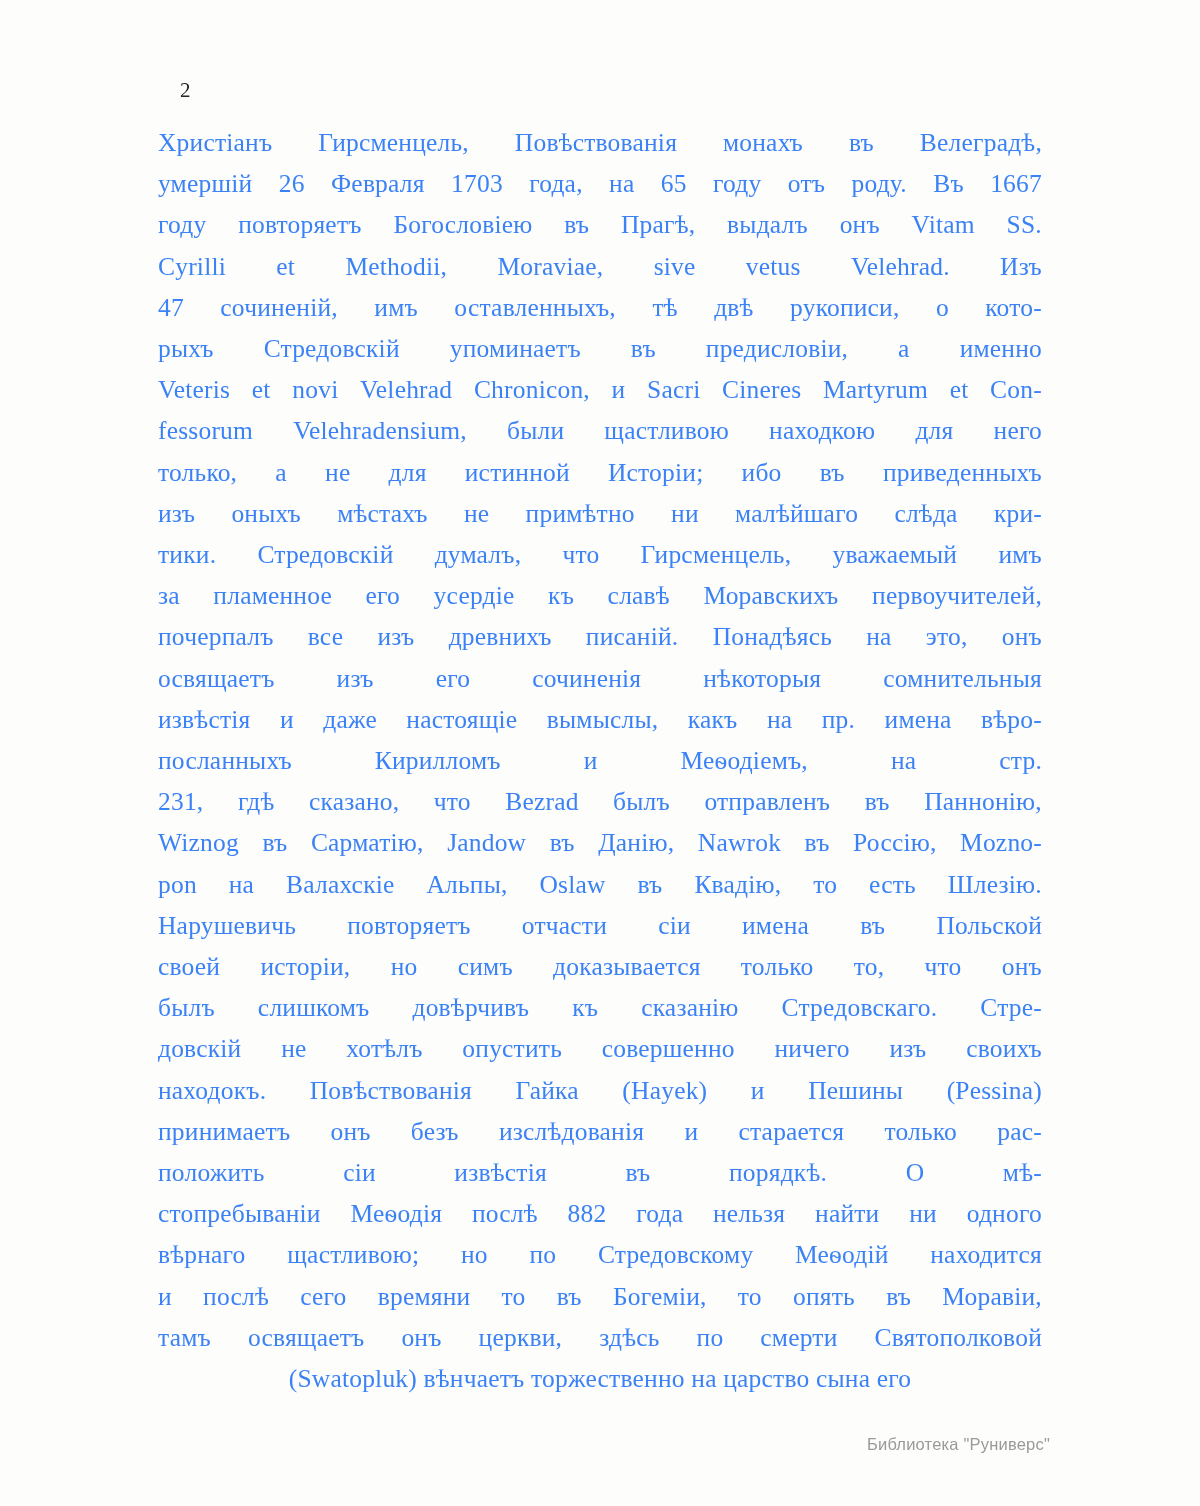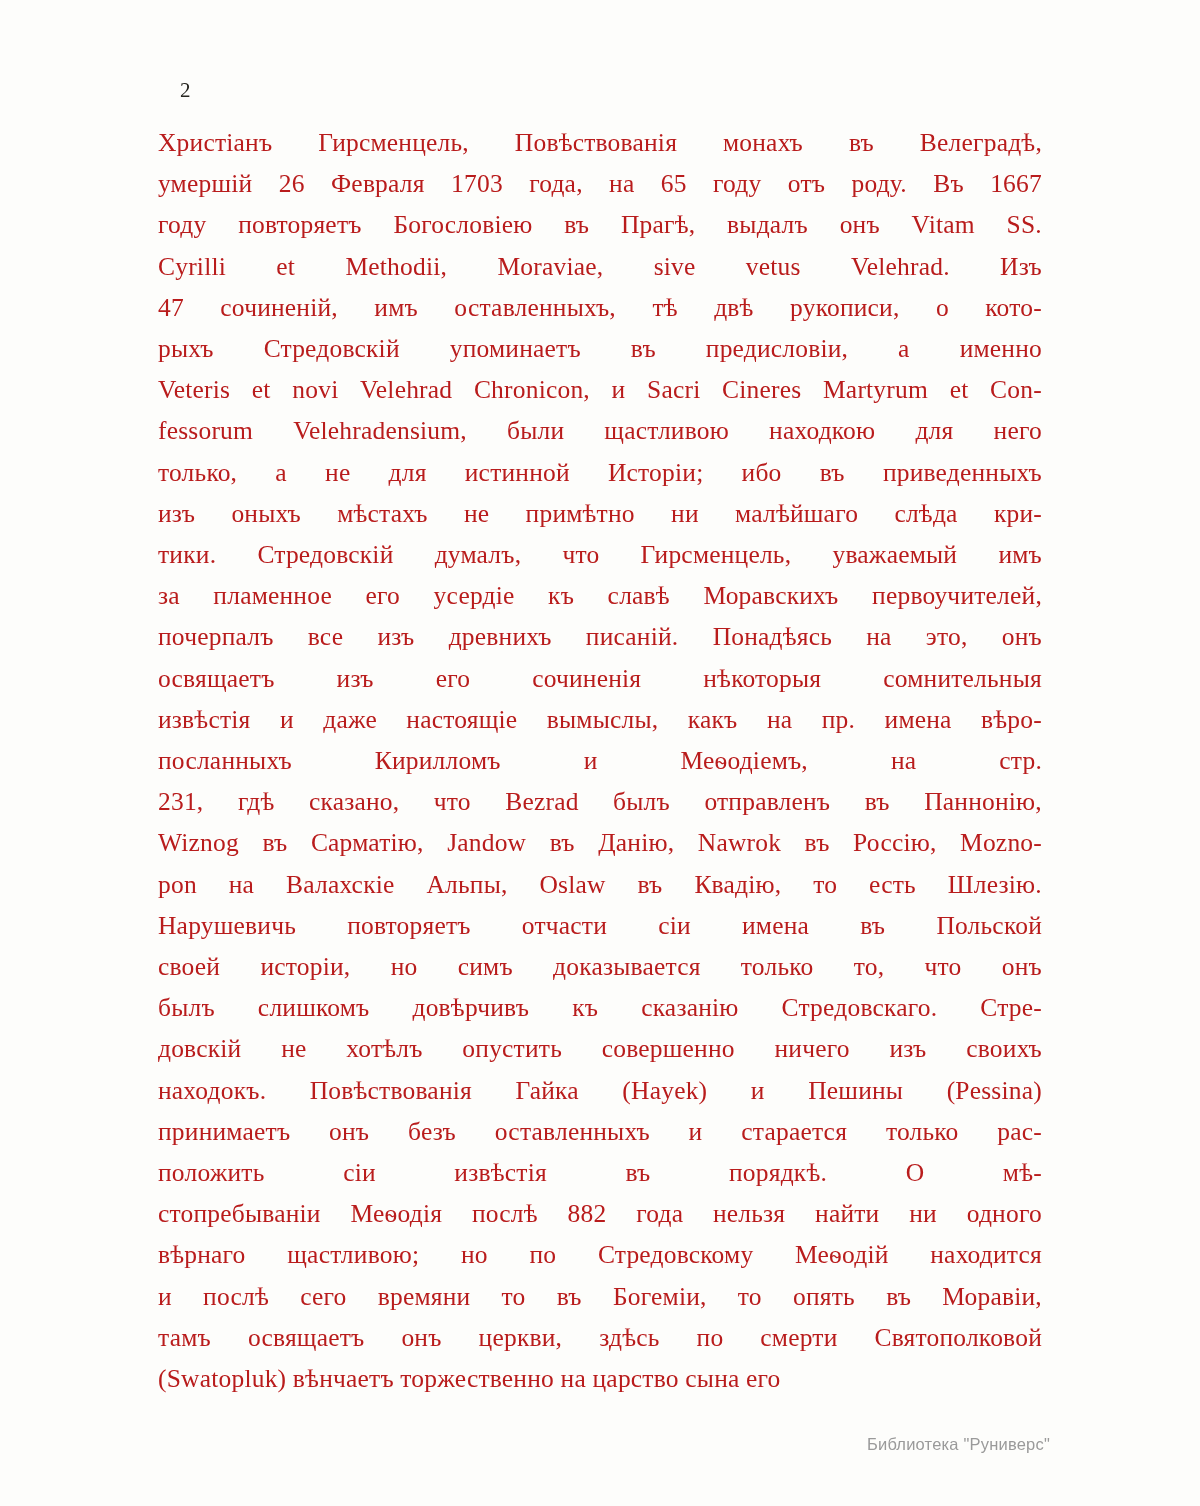--- a/index.html
+++ b/index.html
@@ -35,35 +35,36 @@
     position: absolute;
     left: 158px;
     top: 122px;
     width: 884px;
   }
   .line {
     display: block;
     width: 100%;
     font-size: 25.5px;
     line-height: 41.2px;
-    color: #b91c1c;
+    color: #3b82f6;
     white-space: nowrap;
     font-family: "Liberation Serif", serif;
     letter-spacing: 0.2px;
   }
   
   .line.just {
     display: flex;
     justify-content: space-between;
   }
   .line.just > span {
     white-space: pre;
   }
   .line.last {
     display: block;
+    text-align: center;
   }
   .watermark {
     position: absolute;
     right: 150px;
     bottom: 52px;
     font-family: "Liberation Sans", sans-serif;
     font-size: 16.5px;
     color: #9a9a9a;
     letter-spacing: 0.2px;
   }
@@ -321,21 +322,21 @@
         <span>Гайка</span>
         <span>(Hayek)</span>
         <span>и</span>
         <span>Пешины</span>
         <span>(Pessina)</span>
       </div>
       <div class="line just">
         <span>принимаетъ</span>
         <span>онъ</span>
         <span>безъ</span>
-        <span>оставленныхъ</span>
+        <span>изслѣдованія</span>
         <span>и</span>
         <span>старается</span>
         <span>только</span>
         <span>рас-</span>
       </div>
       <div class="line just">
         <span>положить</span>
         <span>сіи</span>
         <span>извѣстія</span>
         <span>въ</span>

